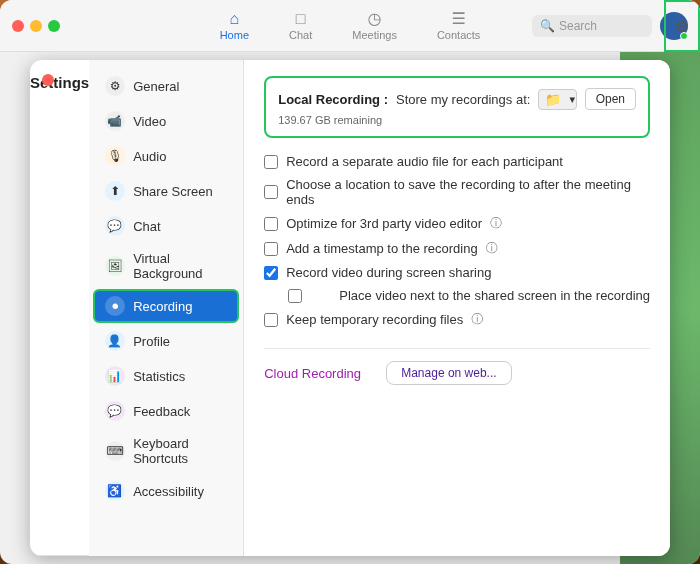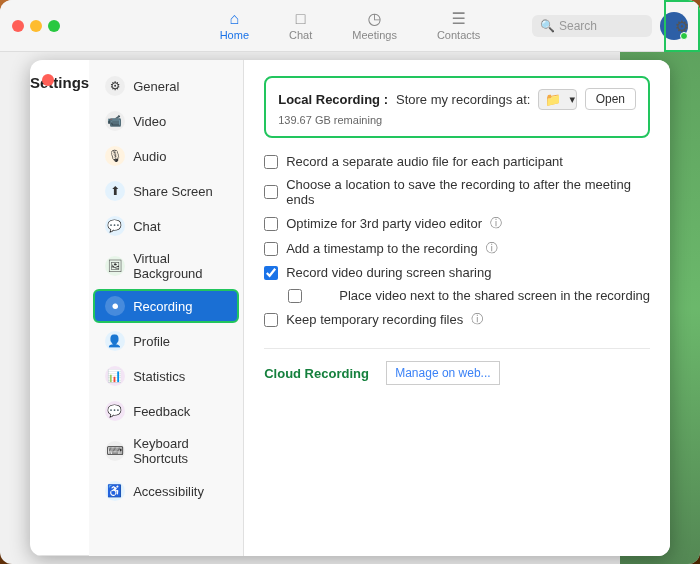--- a/index.html
+++ b/index.html
@@ -319,32 +319,32 @@
       display: flex;
       align-items: center;
       gap: 12px;
       margin-top: 16px;
       padding-top: 12px;
       border-top: 1px solid #e8e8e8;
     }
 
     .cloud-label {
       font-size: 13px;
-      font-weight: 700;
-      color: #15803d;
+      font-weight: 400;
+      color: #a21caf;
       min-width: 110px;
     }
 
     .manage-btn {
       background: white;
       border: 1px solid #ccc;
-      border-radius: 0;
-      padding: 4px 8px;
+      border-radius: 8px;
+      padding: 4px 14px;
       font-size: 12px;
-      color: #3b82f6;
+      color: #4c1d95;
       cursor: pointer;
     }
 
     
     .sidebar-item.highlighted {
       border: 2px solid #22c55e;
       background: #1a6fd4;
       color: white;
       padding: 5px 10px;
     }

